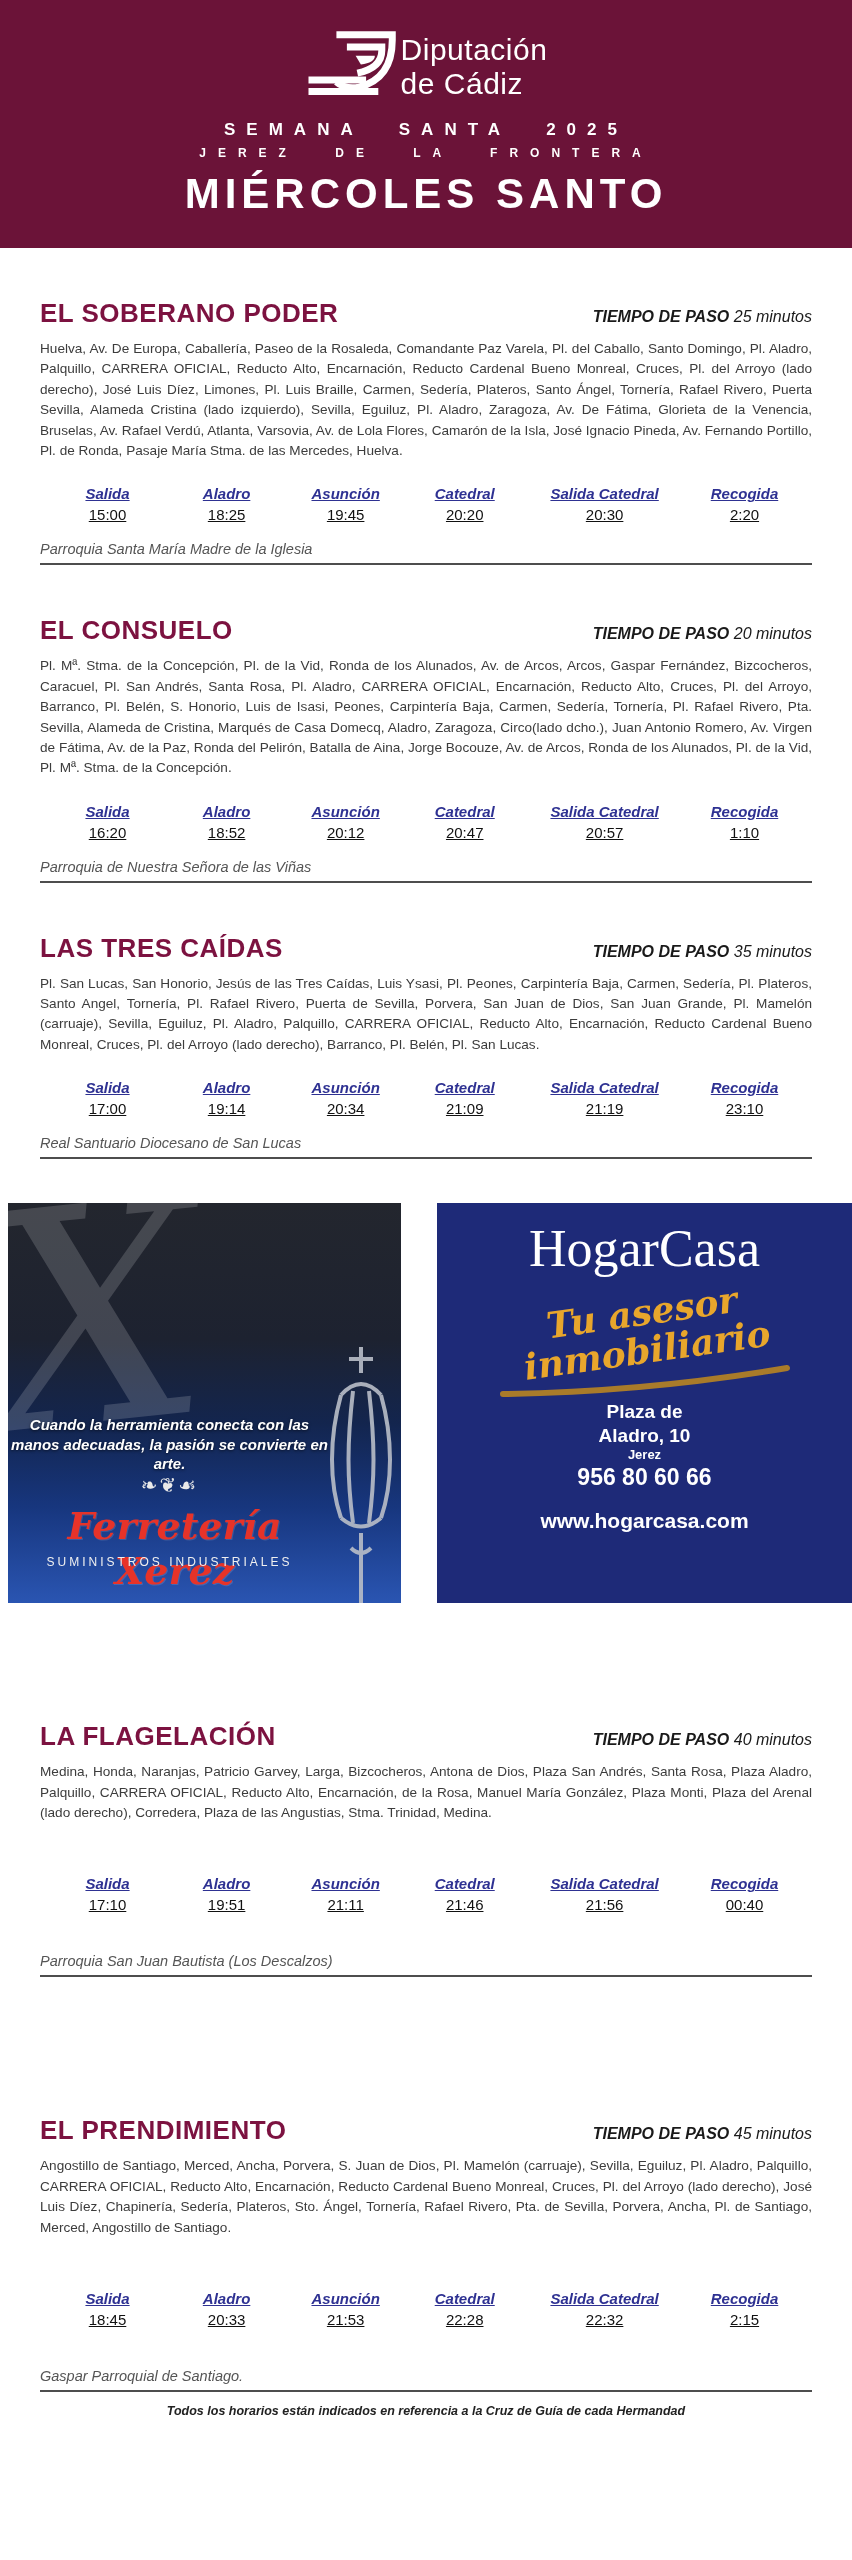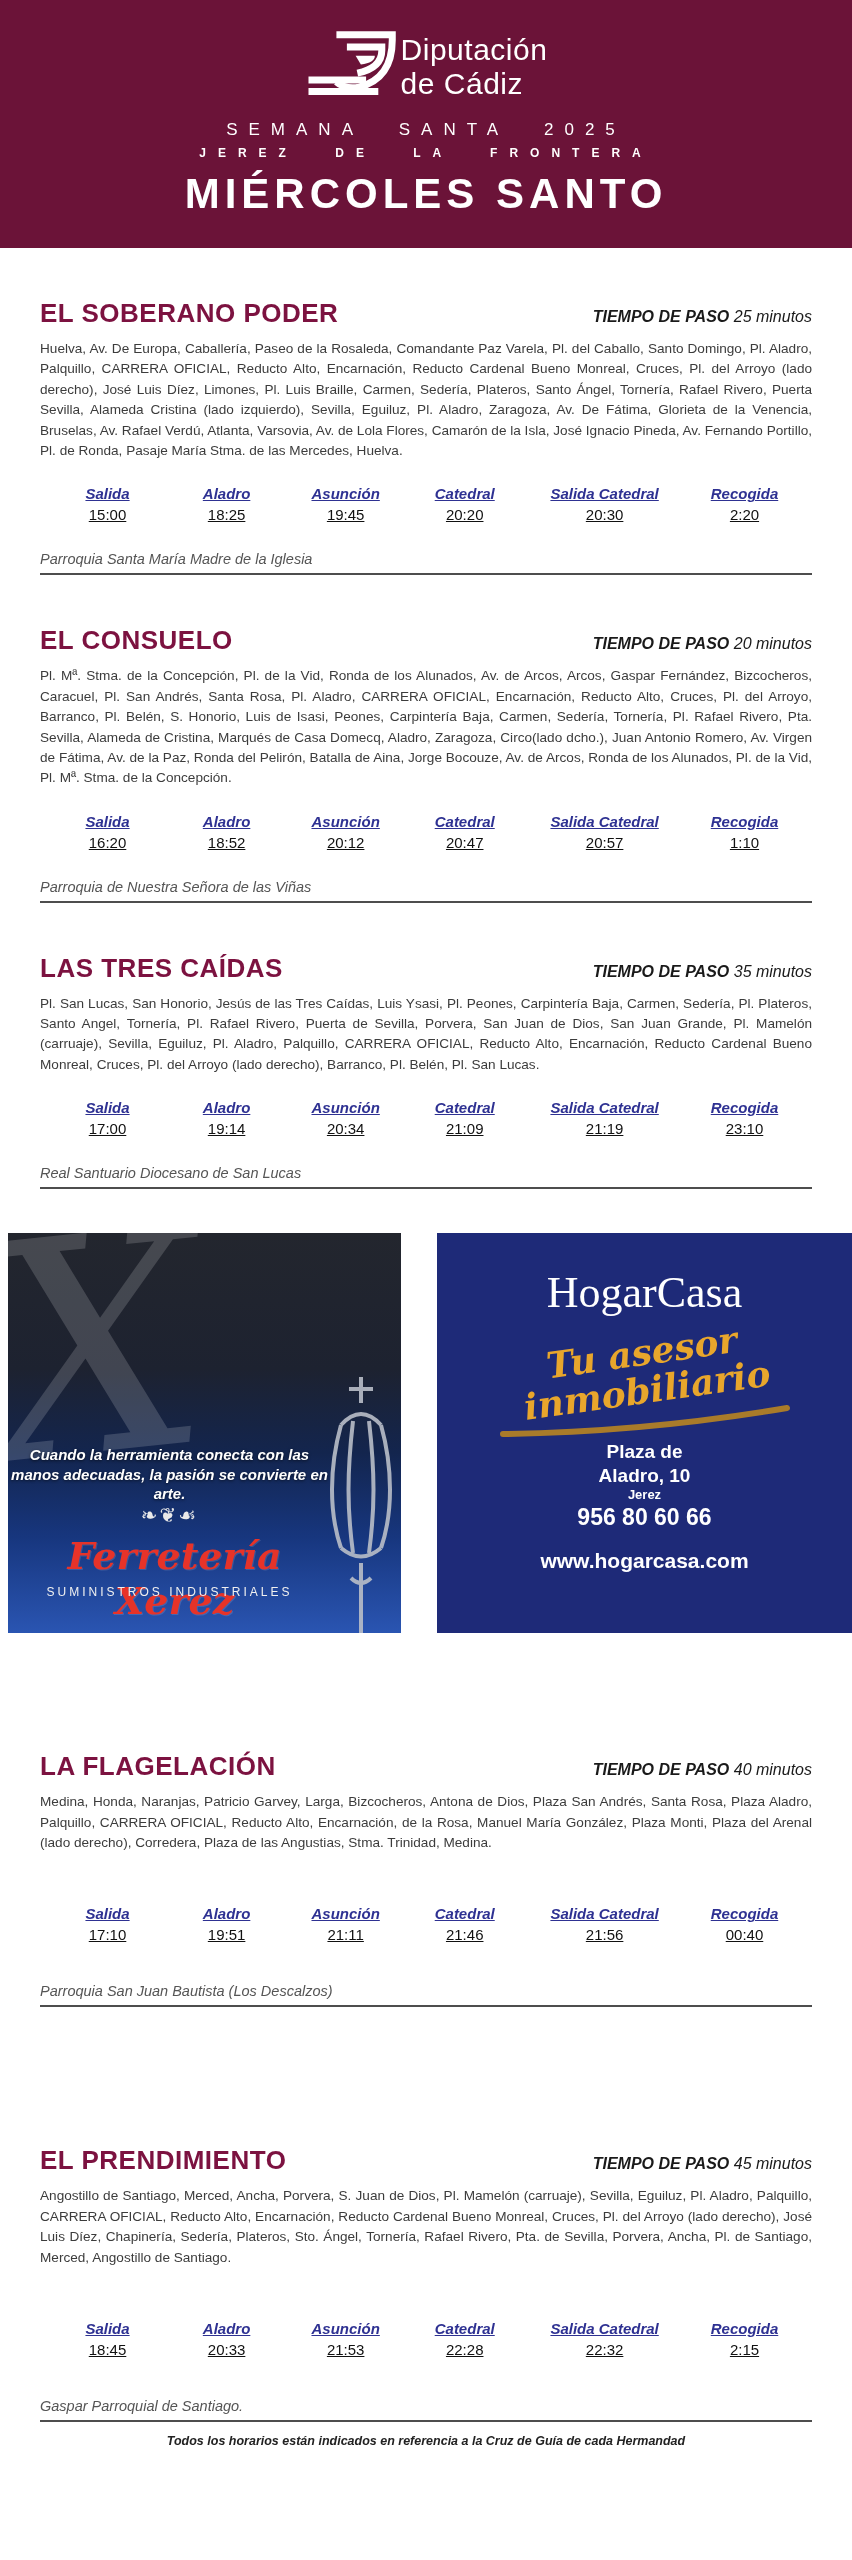--- a/index.html
+++ b/index.html
@@ -4,60 +4,60 @@
 <style>
   * { margin:0; padding:0; box-sizing:border-box; }
   body { width:852px; background:#ffffff; font-family:"Liberation Sans", sans-serif; color:#3c3c3c; }
   .page { width:852px; min-height:2560px; display:flex; flex-direction:column; }
 
   
   .masthead { background:#6b1338; color:#fff; padding:26px 0 30px; text-align:center; }
   .logo-row { display:flex; justify-content:center; align-items:center; margin-bottom:8px; }
   .logo-mark { width:96px; height:82px; }
   .logo-text { text-align:left; font-size:30px; line-height:1.15; font-weight:400; letter-spacing:.5px; }
-  .ss-line1 { font-weight:normal; font-size:17px; letter-spacing:11px; word-spacing:20px; margin-top:12px; }
+  .ss-line1 { font-weight:bold; font-size:17px; letter-spacing:11px; word-spacing:20px; margin-top:12px; }
   .ss-line2 { font-weight:bold; font-size:12px; letter-spacing:12px; word-spacing:22px; margin-top:6px; }
   .day-title { font-weight:bold; font-size:42px; letter-spacing:5px; margin-top:10px; }
 
   
   .content { padding:0 40px; }
   section.procession { margin-top:50px; }
   .sec-head { display:flex; justify-content:space-between; align-items:baseline; }
   .sec-title { color:#7c1240; font-size:26px; font-weight:bold; letter-spacing:.5px; }
   .tiempo { font-size:16px; font-style:italic; color:#1a1a1a; white-space:nowrap; }
   .tp-label { font-weight:bold; }
   .route { margin-top:10px; font-size:13.6px; line-height:1.5; text-align:justify; color:#3c3c3c; }
   .times { display:flex; margin:24px 8px 0; text-align:center; }
   .spacious .times { margin-top:52px; }
   .tcol { flex:1; }
   .tcol.wide { flex:1.35; }
   .th { color:#2e3192; font-weight:bold; font-style:italic; font-size:15px; text-decoration:underline; }
   .td { font-size:15px; color:#111; margin-top:4px; text-decoration:underline; }
-  .parish { margin-top:28px; font-style:italic; font-size:14.5px; color:#555; }
+  .parish { margin-top:18px; font-style:italic; font-size:14.5px; color:#555; }
   .spacious .parish { margin-top:40px; }
   .rule { border:none; border-top:2px solid #4d4d4d; margin-top:6px; }
 
   .footer-note { text-align:center; font-style:italic; font-size:12.5px; color:#222; font-weight:bold; margin:12px 40px 0; }
 
   
   .adrow1 { display:flex; margin:44px 0 0 8px; gap:36px; height:400px; }
   .ad-ferreteria { position:relative; width:393px; height:400px; overflow:hidden; color:#fff;
     background:linear-gradient(180deg,#23262e 0%,#1d2230 34%,#13254e 55%,#17367e 76%,#2a55b2 100%); }
   .fx-watermark { position:absolute; top:-60px; left:-20px; font-family:"DejaVu Serif", serif; font-style:italic;
     font-size:300px; color:rgba(255,255,255,.16); transform:rotate(-6deg); }
   .fx-caption { position:absolute; left:0; right:70px; top:212px; text-align:center; font-weight:bold;
     font-style:italic; font-size:15px; line-height:1.3; text-shadow:0 1px 3px rgba(0,0,0,.6); }
   .fx-flourish { position:absolute; left:0; right:70px; top:270px; text-align:center; font-size:20px; color:#e9e9e9; letter-spacing:2px; }
   .fx-brand { position:absolute; left:0; right:60px; top:300px; text-align:center; font-family:"DejaVu Serif", serif;
     font-style:italic; font-weight:bold; font-size:38px; color:#e63329; text-shadow:1px 1px 0 #fff2; }
   .fx-tagline { position:absolute; left:0; right:70px; top:352px; text-align:center; font-size:12px; letter-spacing:3px; color:#f0f0f0; }
   .fx-lantern { position:absolute; right:2px; bottom:0; }
 
   .ad-hogarcasa { position:relative; flex:1; height:400px; background:#1e2a78; color:#fff; overflow:hidden; }
-  .hc-brand { font-family:"Liberation Serif", serif; font-size:44px; text-align:center; margin-top:34px; letter-spacing:0; }
+  .hc-brand { font-family:"Liberation Serif", serif; font-size:52px; text-align:center; margin-top:16px; letter-spacing:0; }
   .hc-slogan { font-family:"DejaVu Serif", serif; font-style:italic; font-weight:bold; color:#e8a62c;
     transform:rotate(-8deg); text-align:center; margin-top:16px; line-height:1.05; }
   .hc-slogan .l1 { font-size:36px; display:block; }
   .hc-slogan .l2 { font-size:36px; display:block; }
   .hc-swoosh { display:block; margin:-6px auto 0; }
   .hc-address { text-align:center; font-weight:bold; font-size:19px; line-height:1.25; margin-top:2px; }
   .hc-city { text-align:center; font-weight:bold; font-size:13px; }
   .hc-phone { text-align:center; font-weight:bold; font-size:23px; margin-top:2px; }
   .hc-web { text-align:center; font-weight:bold; font-size:21px; margin-top:18px; }
 </style>

